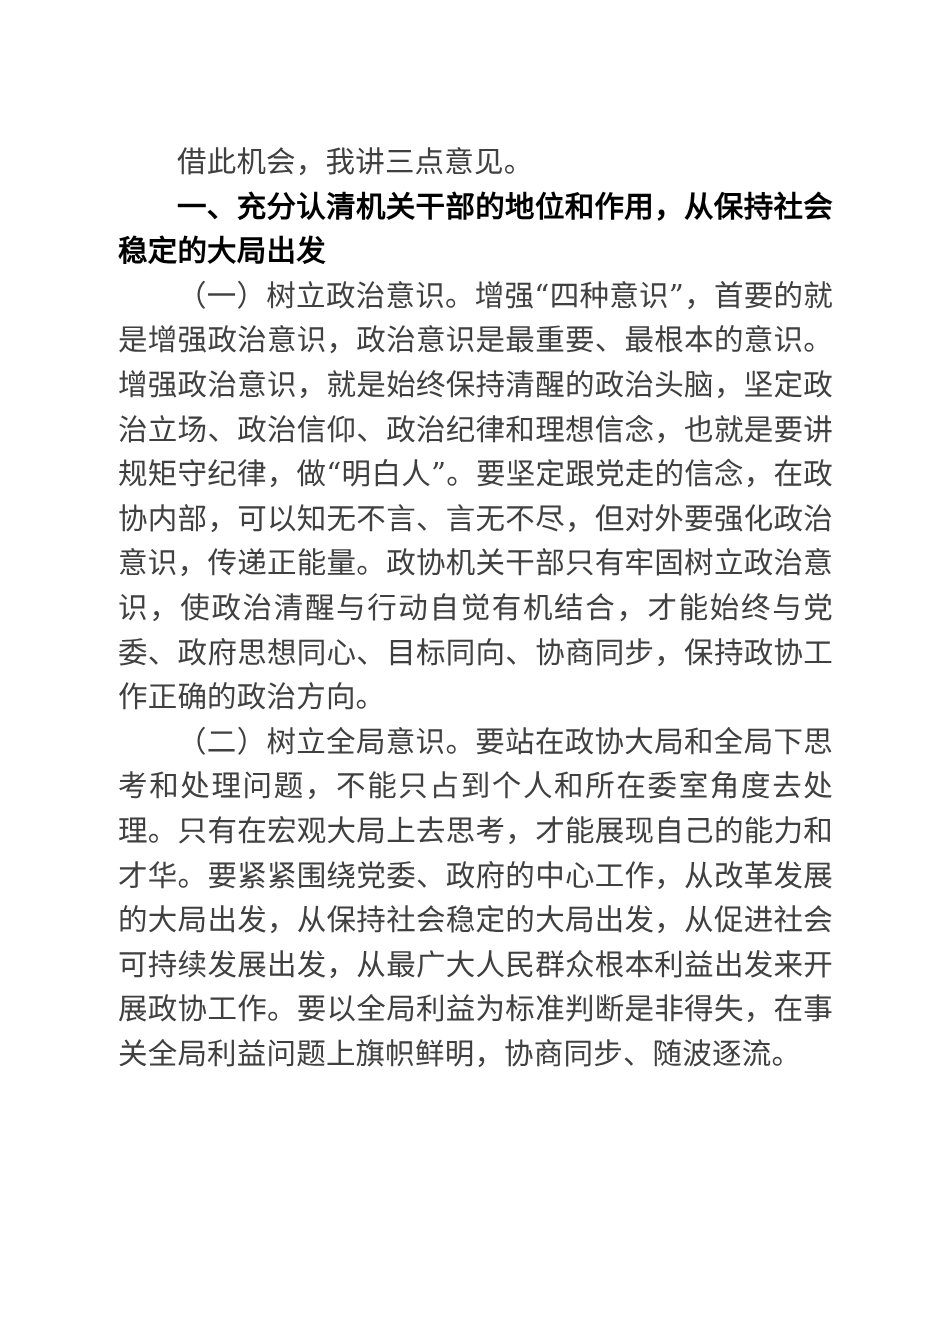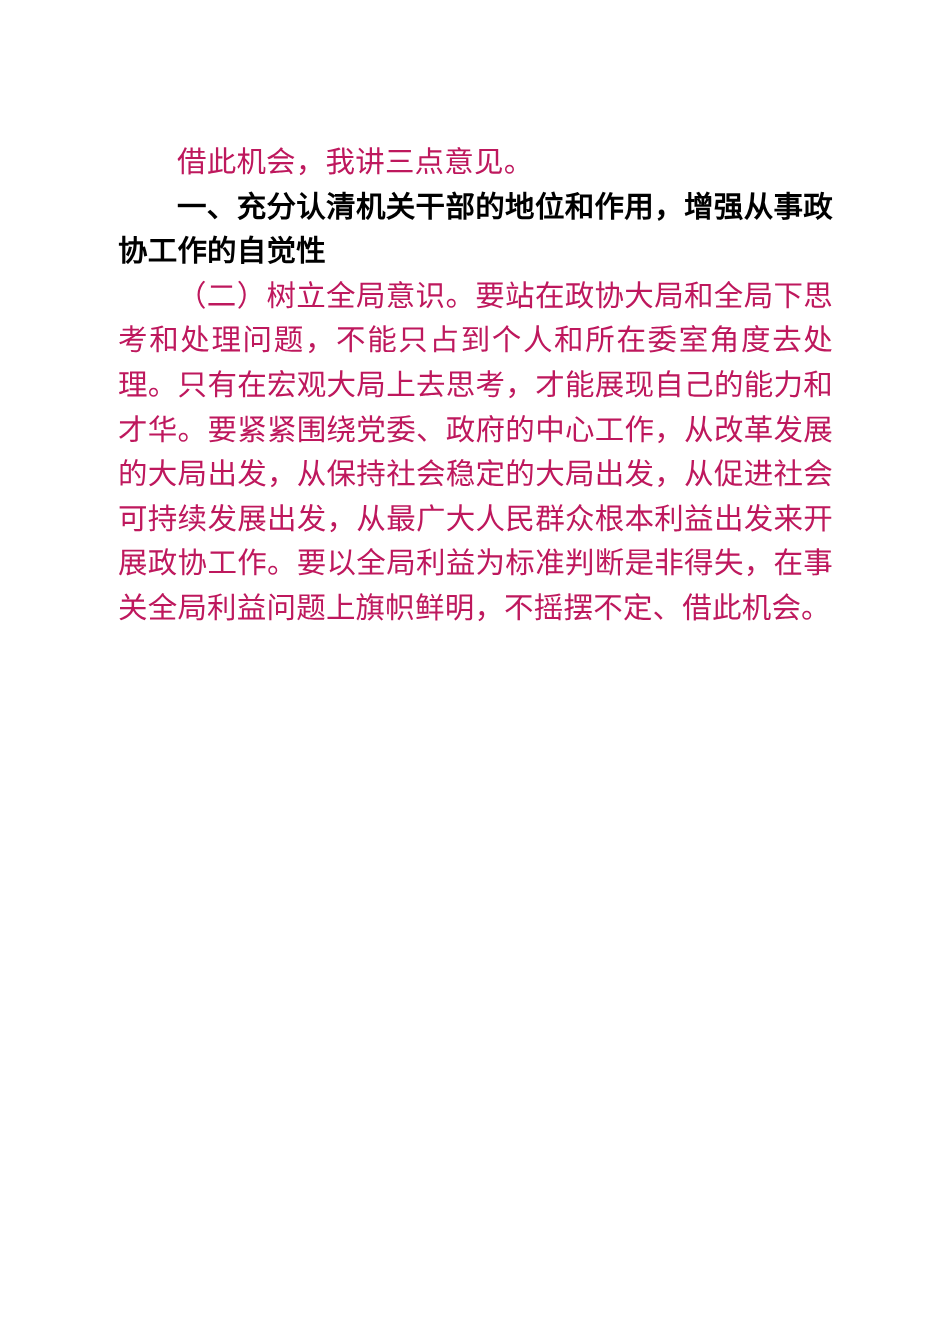--- a/index.html
+++ b/index.html
@@ -31,21 +31,21 @@
 
   
   .para {
     font-family: "DejaVu Serif", "Liberation Serif", serif;
     font-size: 29.5px;
     line-height: 44.6px;
     text-align: justify;
     text-justify: inter-ideograph;
     text-indent: 2em;
     margin: 0;
-    color: #be185d;
+    color: #404040;
     letter-spacing: 0.2px;
     font-weight: 400;
   }
 
   
   .heading {
     font-family: "Liberation Sans", "DejaVu Sans", sans-serif;
     font-size: 29.5px;
     line-height: 44.6px;
     font-weight: 700;
@@ -62,20 +62,21 @@
   }
 </style>
 </head>
 <body>
 
 <div class="page">
   <div class="doc-body">
 
     <p class="para lead">借此机会，我讲三点意见。</p>
 
-    <p class="heading">一、充分认清机关干部的地位和作用，增强从事政协工作的自觉性</p>
+    <p class="heading">一、充分认清机关干部的地位和作用，从保持社会稳定的大局出发</p>
 
+    <p class="para">（一）树立政治意识。增强“四种意识”，首要的就是增强政治意识，政治意识是最重要、最根本的意识。增强政治意识，就是始终保持清醒的政治头脑，坚定政治立场、政治信仰、政治纪律和理想信念，也就是要讲规矩守纪律，做“明白人”。要坚定跟党走的信念，在政协内部，可以知无不言、言无不尽，但对外要强化政治意识，传递正能量。政协机关干部只有牢固树立政治意识，使政治清醒与行动自觉有机结合，才能始终与党委、政府思想同心、目标同向、协商同步，保持政协工作正确的政治方向。</p>
 
-    <p class="para">（二）树立全局意识。要站在政协大局和全局下思考和处理问题，不能只占到个人和所在委室角度去处理。只有在宏观大局上去思考，才能展现自己的能力和才华。要紧紧围绕党委、政府的中心工作，从改革发展的大局出发，从保持社会稳定的大局出发，从促进社会可持续发展出发，从最广大人民群众根本利益出发来开展政协工作。要以全局利益为标准判断是非得失，在事关全局利益问题上旗帜鲜明，不摇摆不定、借此机会。</p>
+    <p class="para">（二）树立全局意识。要站在政协大局和全局下思考和处理问题，不能只占到个人和所在委室角度去处理。只有在宏观大局上去思考，才能展现自己的能力和才华。要紧紧围绕党委、政府的中心工作，从改革发展的大局出发，从保持社会稳定的大局出发，从促进社会可持续发展出发，从最广大人民群众根本利益出发来开展政协工作。要以全局利益为标准判断是非得失，在事关全局利益问题上旗帜鲜明，协商同步、随波逐流。</p>
 
 
   </div>
 </div>
 
 </body></html>

